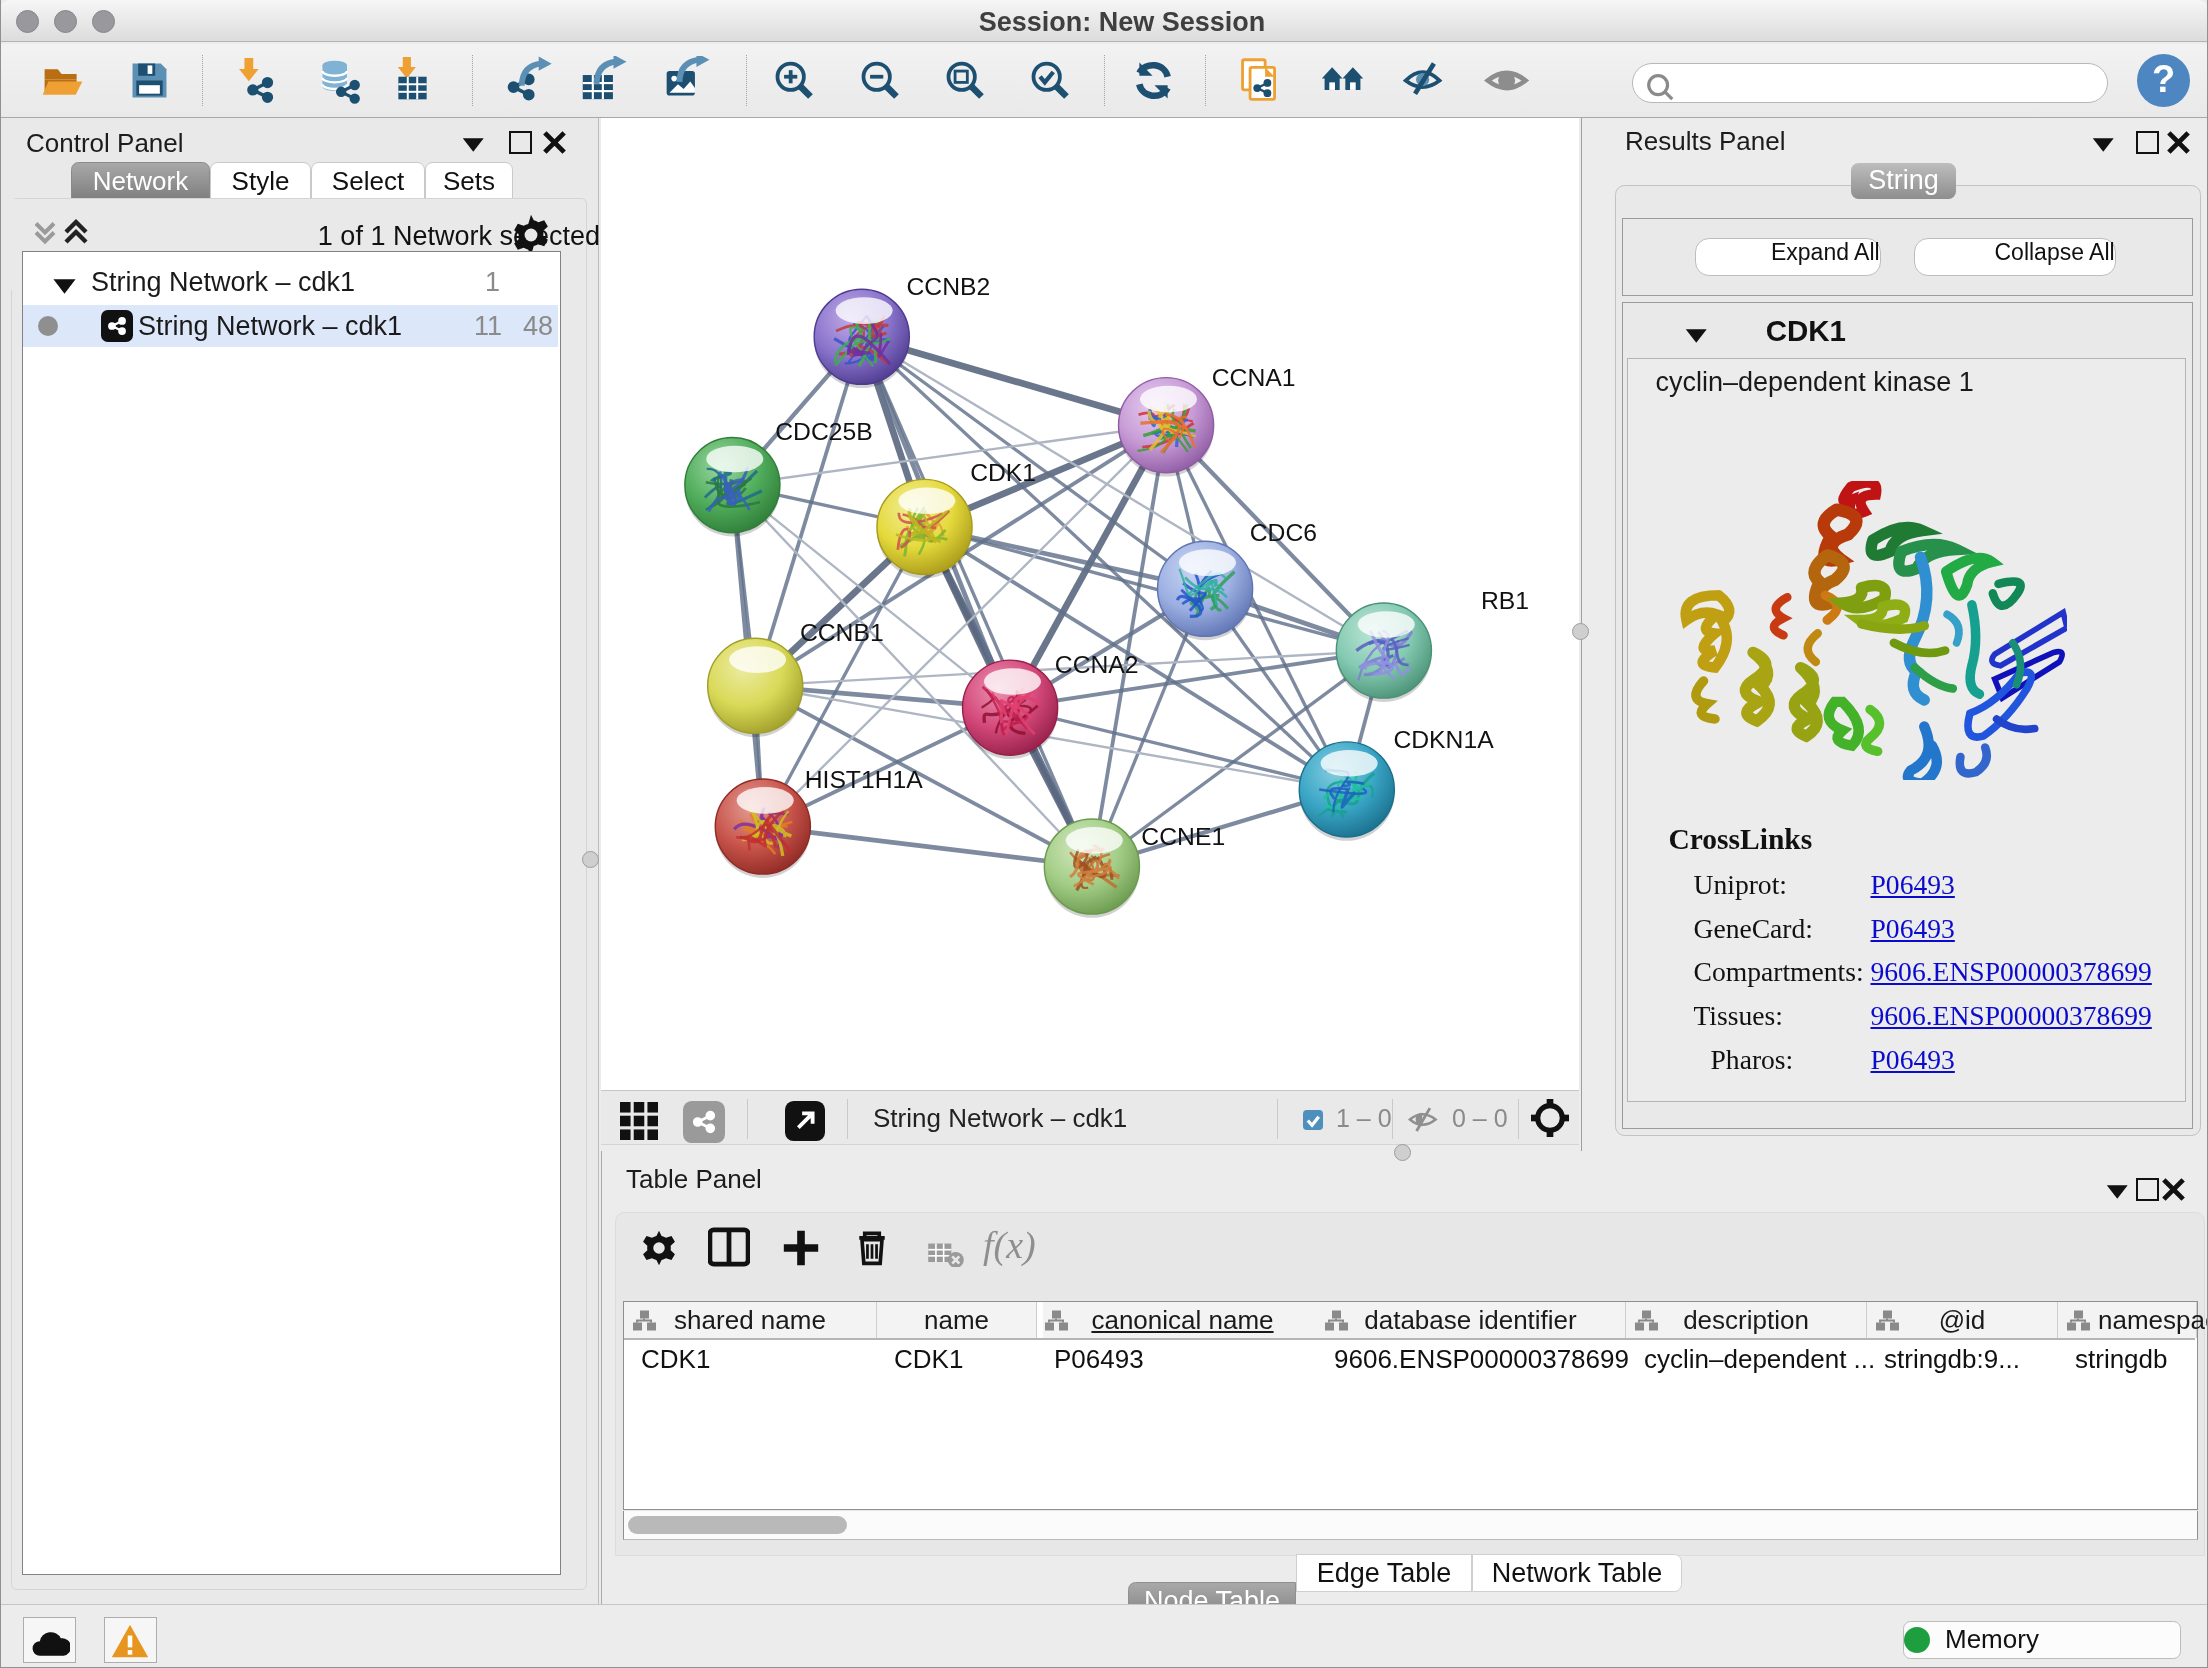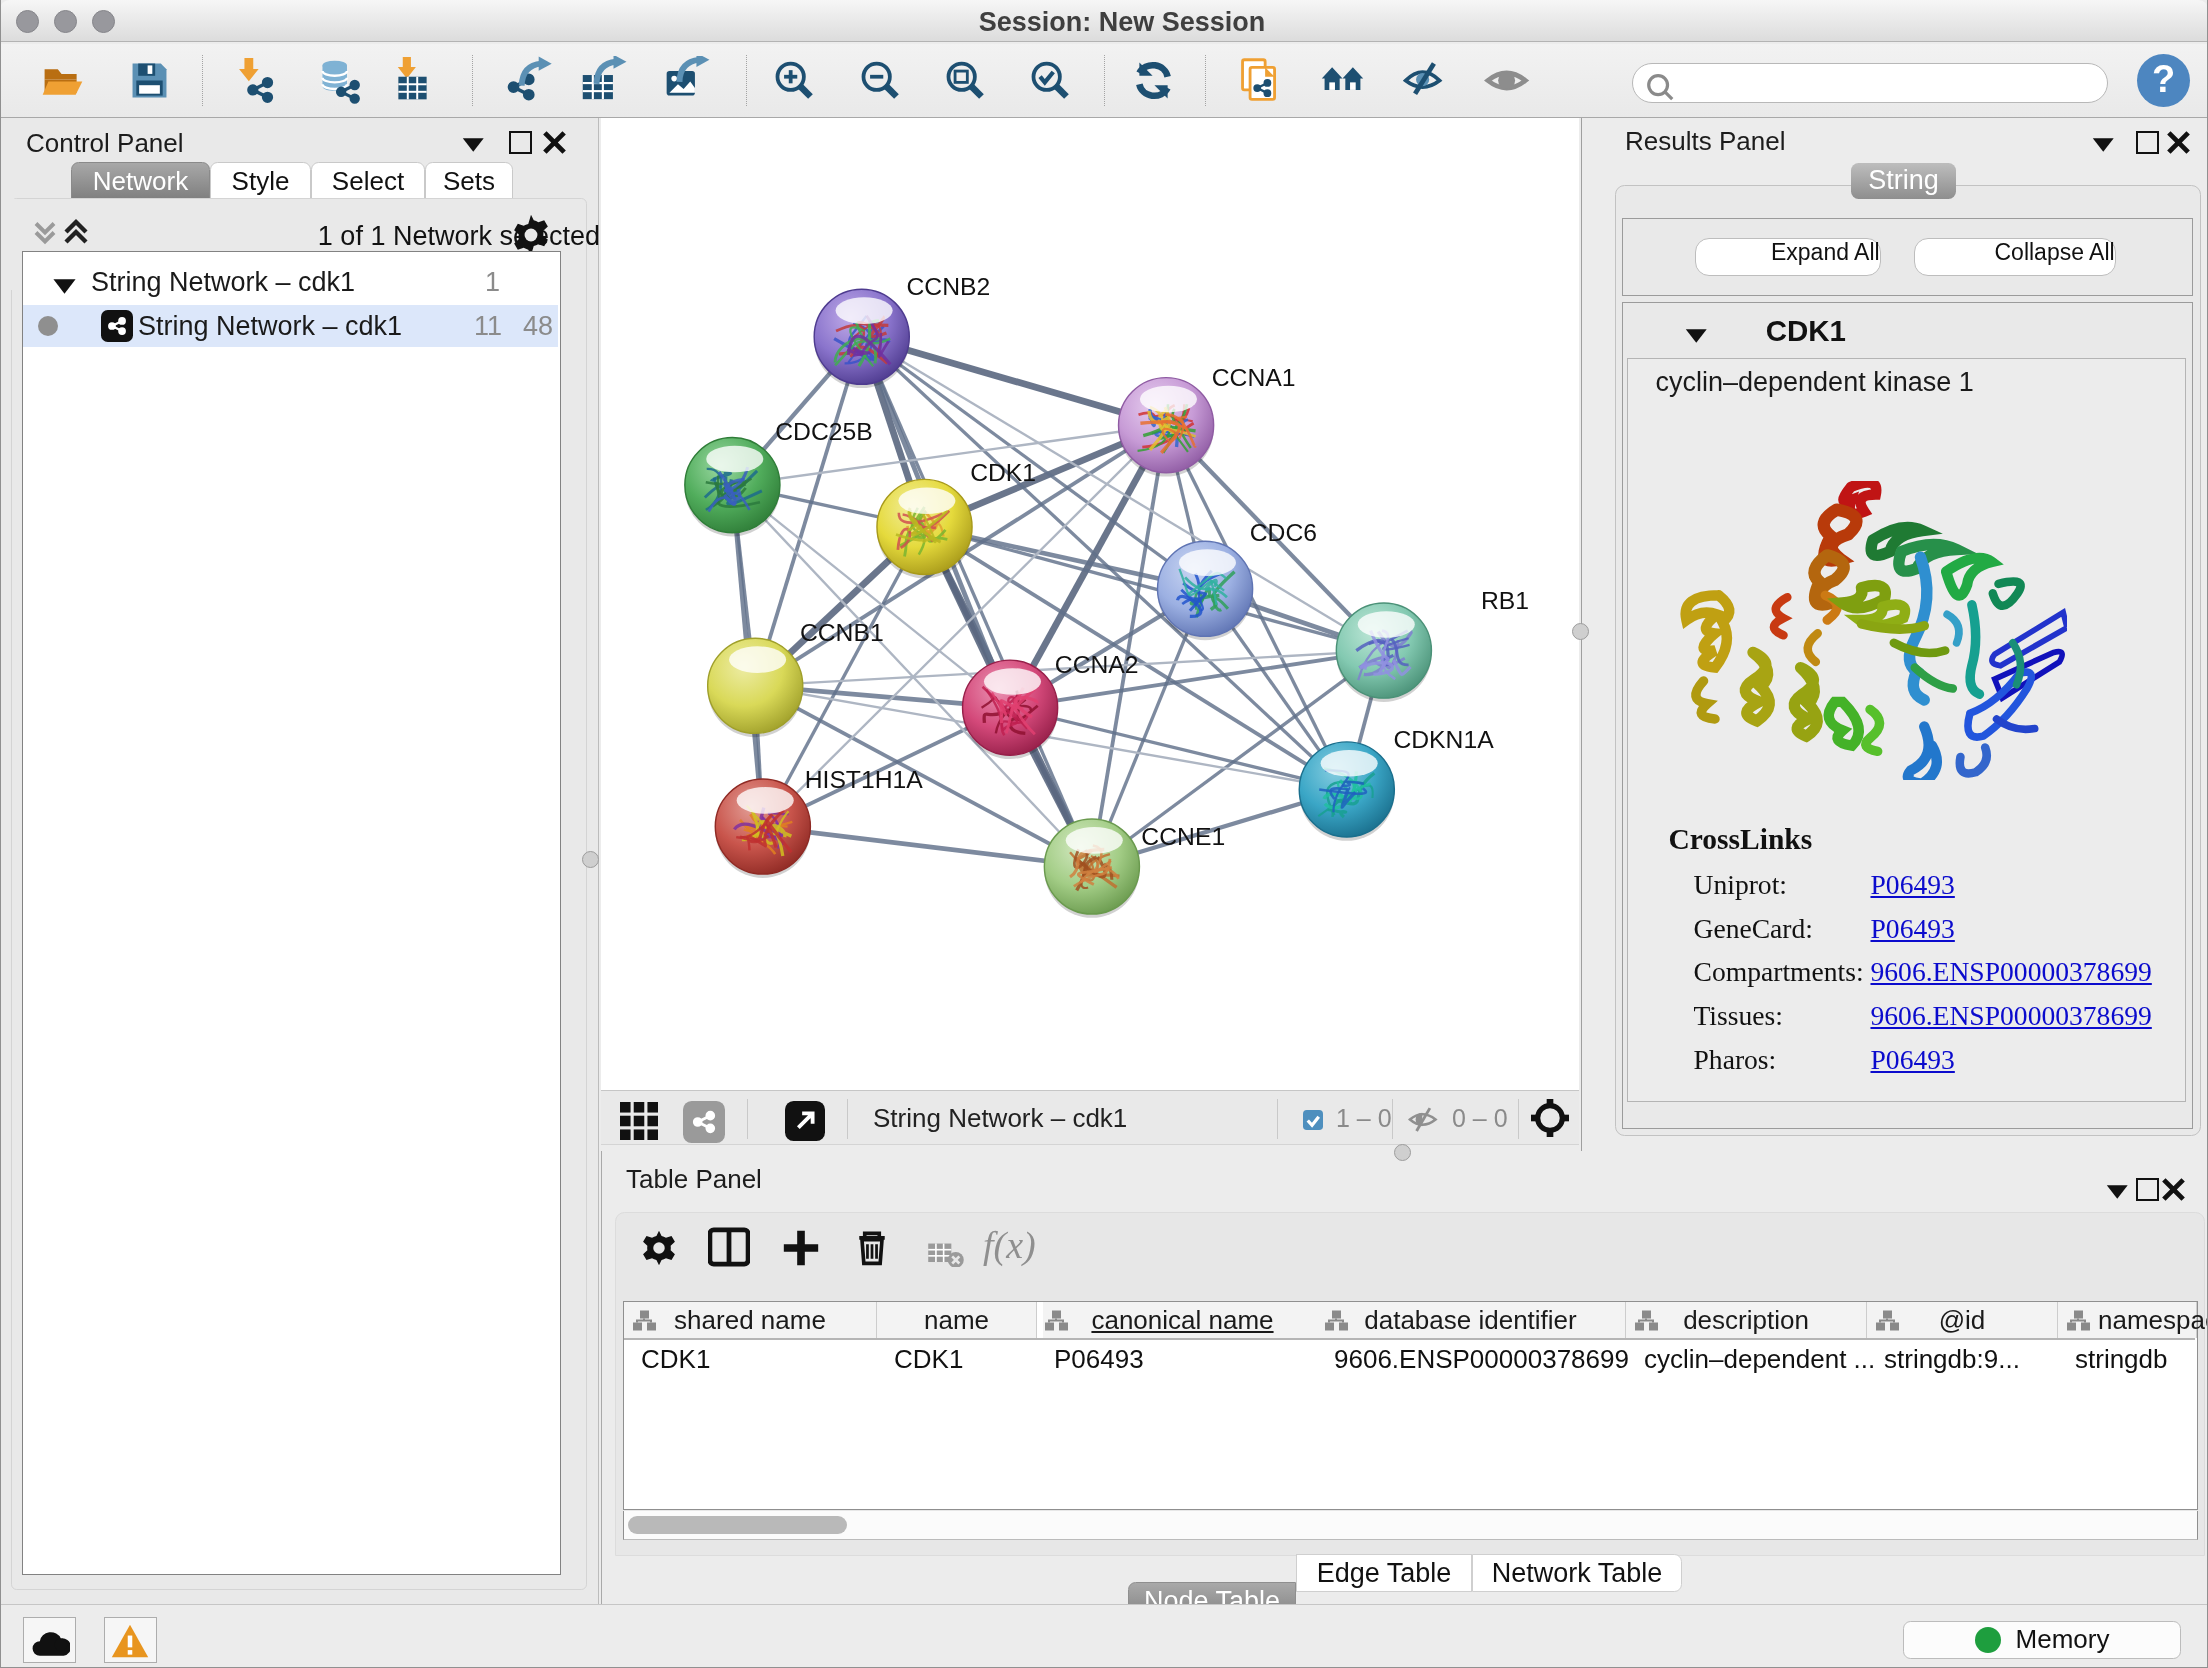--- a/index.html
+++ b/index.html
@@ -39,21 +39,21 @@
 #tbl{position:absolute;left:21px;top:150px;width:1575px;height:209px;background:#fff;border:1.9px solid #8f8f8f;}
 .th{position:absolute;top:0;height:36px;background:#f3f3f3;border-right:1.9px solid #cdcdcd;font-size:26px;color:#1a1a1a;text-align:center;line-height:36px;}
 .td{position:absolute;top:38px;height:38px;font-size:26px;color:#111;line-height:38px;}
 #hscroll{position:absolute;left:21px;top:360px;width:1575px;height:28.5px;background:#fbfbfb;border-left:1.9px solid #8f8f8f;border-right:1.9px solid #8f8f8f;border-bottom:1px solid #bbb;}
 #hthumb{position:absolute;left:3.8px;top:4.8px;width:219px;height:18px;background:#b9b9b9;border-radius:9.5px;}
 .btab{position:absolute;top:403px;height:38px;font-size:27px;text-align:center;line-height:36px;background:#fff;border:1px solid #cfcfcf;color:#111;}
 .btabsel{background:linear-gradient(#a9a9a9,#828282);color:#fff;border-color:#8f8f8f;border-radius:7.6px 0 0 7.6px;}
 
 #statusbar{left:0;top:1604px;width:2208px;height:65px;background:#ececec;border-top:1.9px solid #c6c6c6;}
 .sbtn{position:absolute;top:12.4px;width:53px;height:46px;background:#f6f6f6;border:1.9px solid #adadad;text-align:center;}
-#membtn{position:absolute;left:1903px;top:16px;width:278px;height:38px;background:#fcfcfc;border:1.9px solid #bcbcbc;border-radius:7.6px;font-size:26px;color:#111;line-height:34px;text-align:center;}
+#membtn{position:absolute;left:1903px;top:16px;width:278px;height:38px;background:#fcfcfc;border:1.9px solid #bcbcbc;border-radius:7.6px;font-size:26px;color:#111;line-height:34px;}
 .dot{position:absolute;width:17px;height:17px;border-radius:50%;background:#cfcfcf;border:1px solid #9d9d9d;z-index:5;}
 </style></head>
 <body>
 <div id="titlebar" class="abs">
     <div class="tl" style="left:16px"></div>
     <div class="tl" style="left:54px"></div>
     <div class="tl" style="left:92px"></div>
     <div id="title">Session: New Session</div>
   </div>
 <div id="toolbar" class="abs">
@@ -695,21 +695,21 @@
           </svg>
           <div class="abs serif" style="left:40px;top:464px;font-size:29.5px;font-weight:bold;color:#111">CrossLinks</div>
           <div class="abs serif" style="left:65px;top:510px;font-size:27.6px;color:#111">Uniprot:</div>
           <div class="abs serif xl" style="left:242px;top:510px;font-size:27.6px;">P06493</div>
           <div class="abs serif" style="left:65px;top:554px;font-size:27.6px;color:#111">GeneCard:</div>
           <div class="abs serif xl" style="left:242px;top:554px;font-size:27.6px;">P06493</div>
           <div class="abs serif" style="left:65px;top:597px;font-size:27.6px;color:#111">Compartments:</div>
           <div class="abs serif xl" style="left:242px;top:597px;font-size:27.6px;">9606.ENSP00000378699</div>
           <div class="abs serif" style="left:65px;top:641px;font-size:27.6px;color:#111">Tissues:</div>
           <div class="abs serif xl" style="left:242px;top:641px;font-size:27.6px;">9606.ENSP00000378699</div>
-          <div class="abs serif" style="left:65px;top:685px;font-size:27.6px;color:#111">Pharos:</div>
+          <div class="abs serif" style="left:82px;top:685px;font-size:27.6px;color:#111">Pharos:</div>
           <div class="abs serif xl" style="left:242px;top:685px;font-size:27.6px;">P06493</div>
         </div>
       </div>
     </div>
   </div>
 <div id="tablepanel" class="abs">
     <div class="abs" style="left:24px;top:13px;font-size:26px;color:#1c1c1c">Table Panel</div>
     <svg class="abs" style="left:1501px;top:28.5px" width="28.5" height="23" viewBox="0 0 24 22">
       <path d="M2 5 L22 5 L12 18 z" fill="#111"></path>
     </svg>

